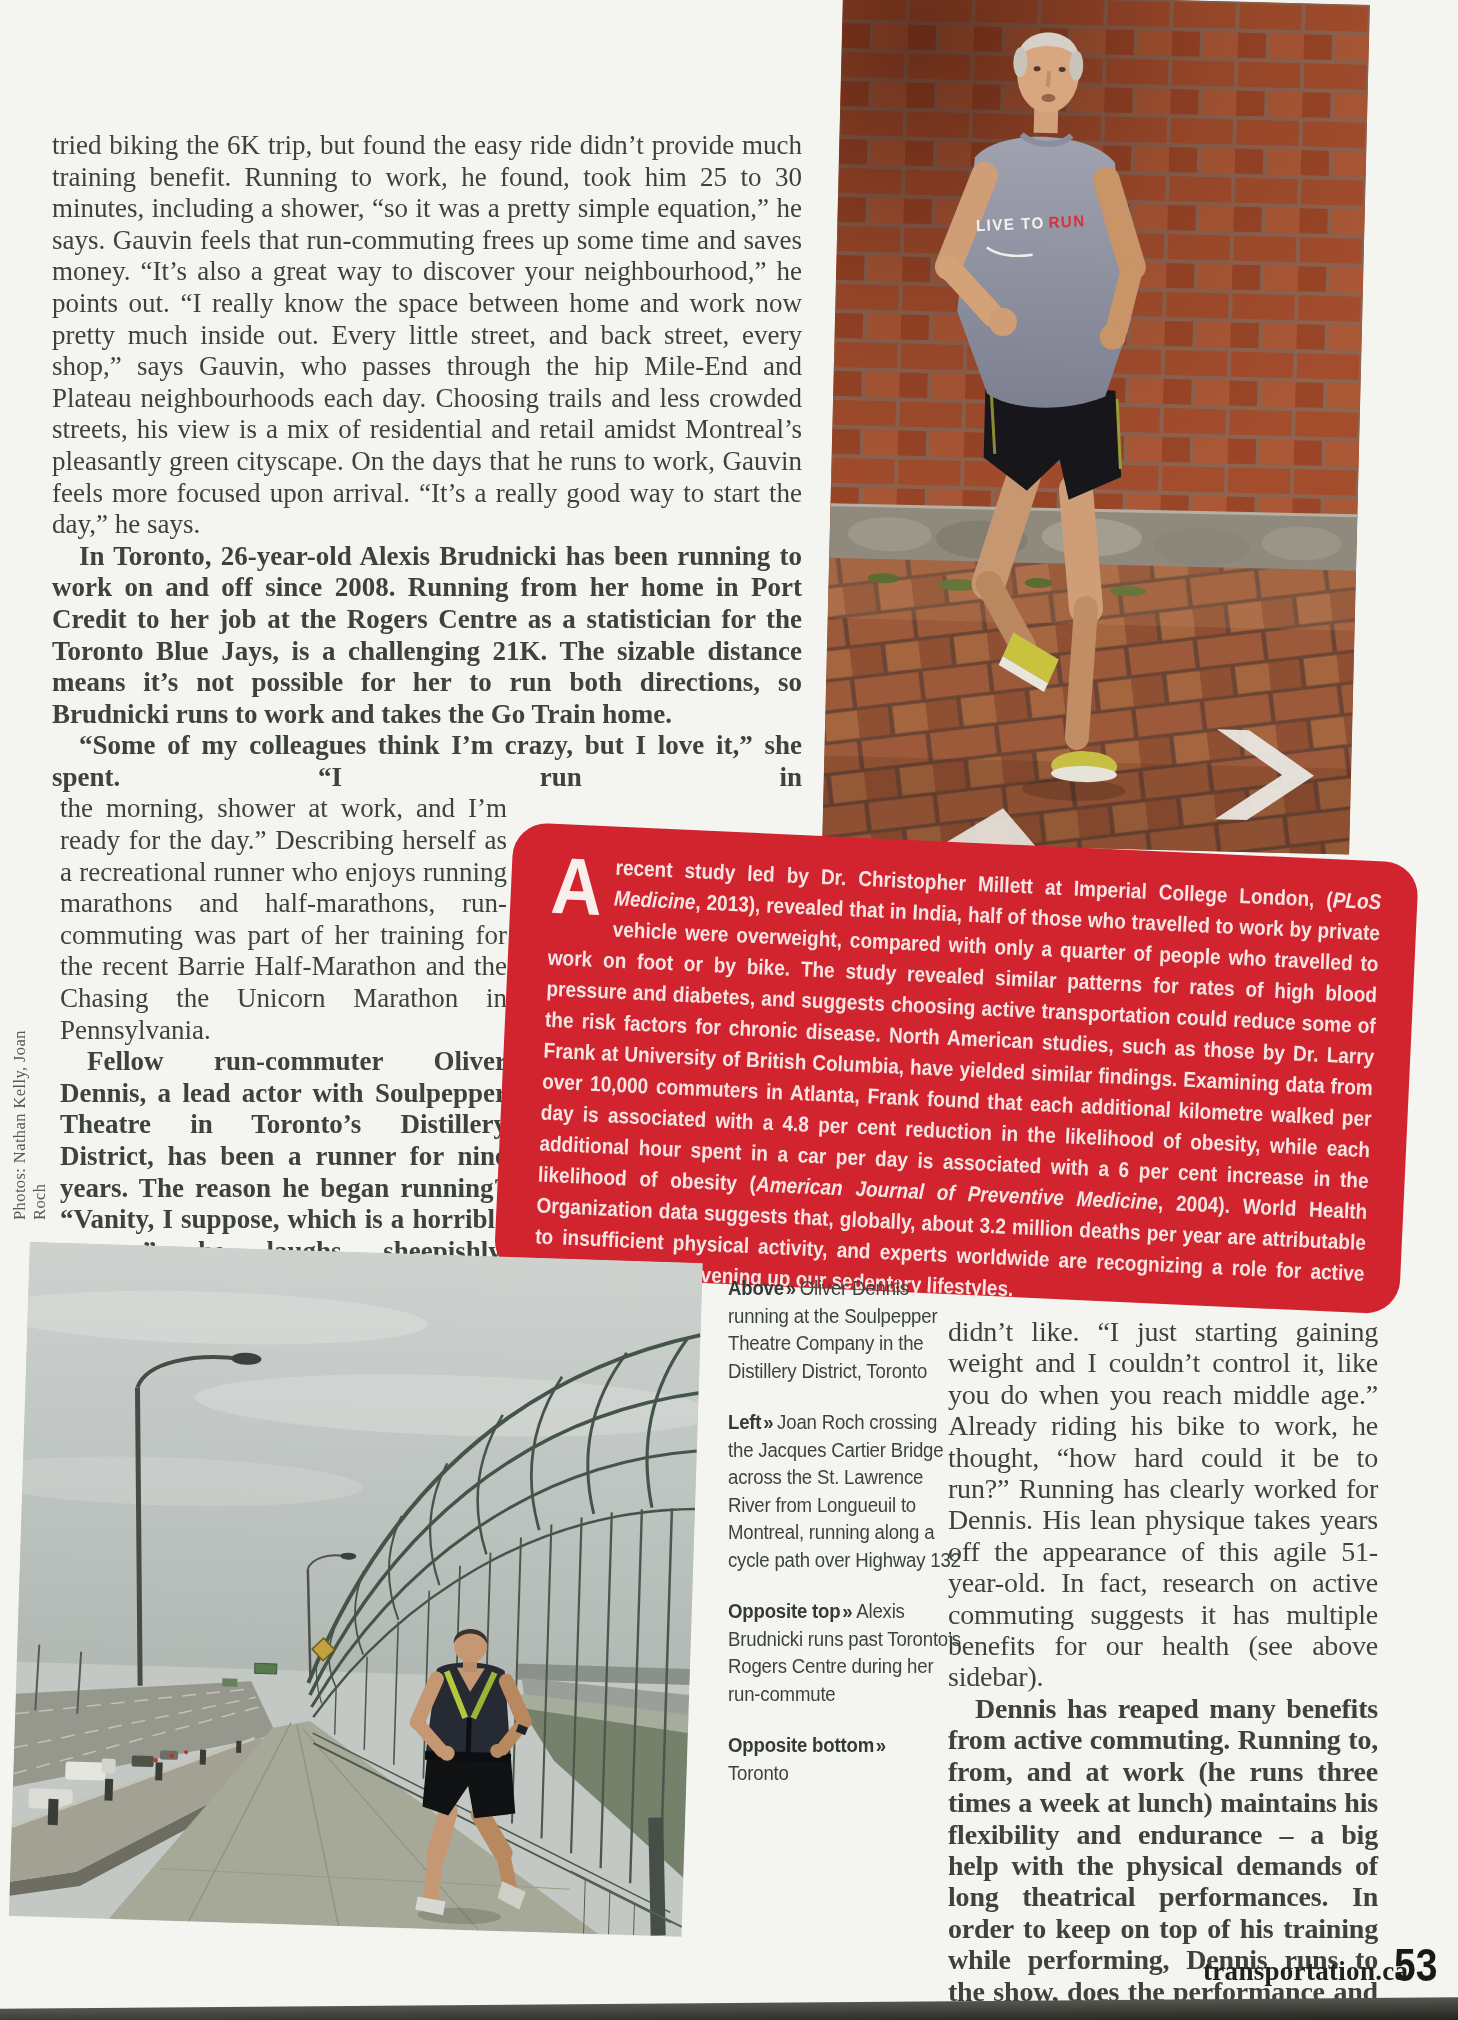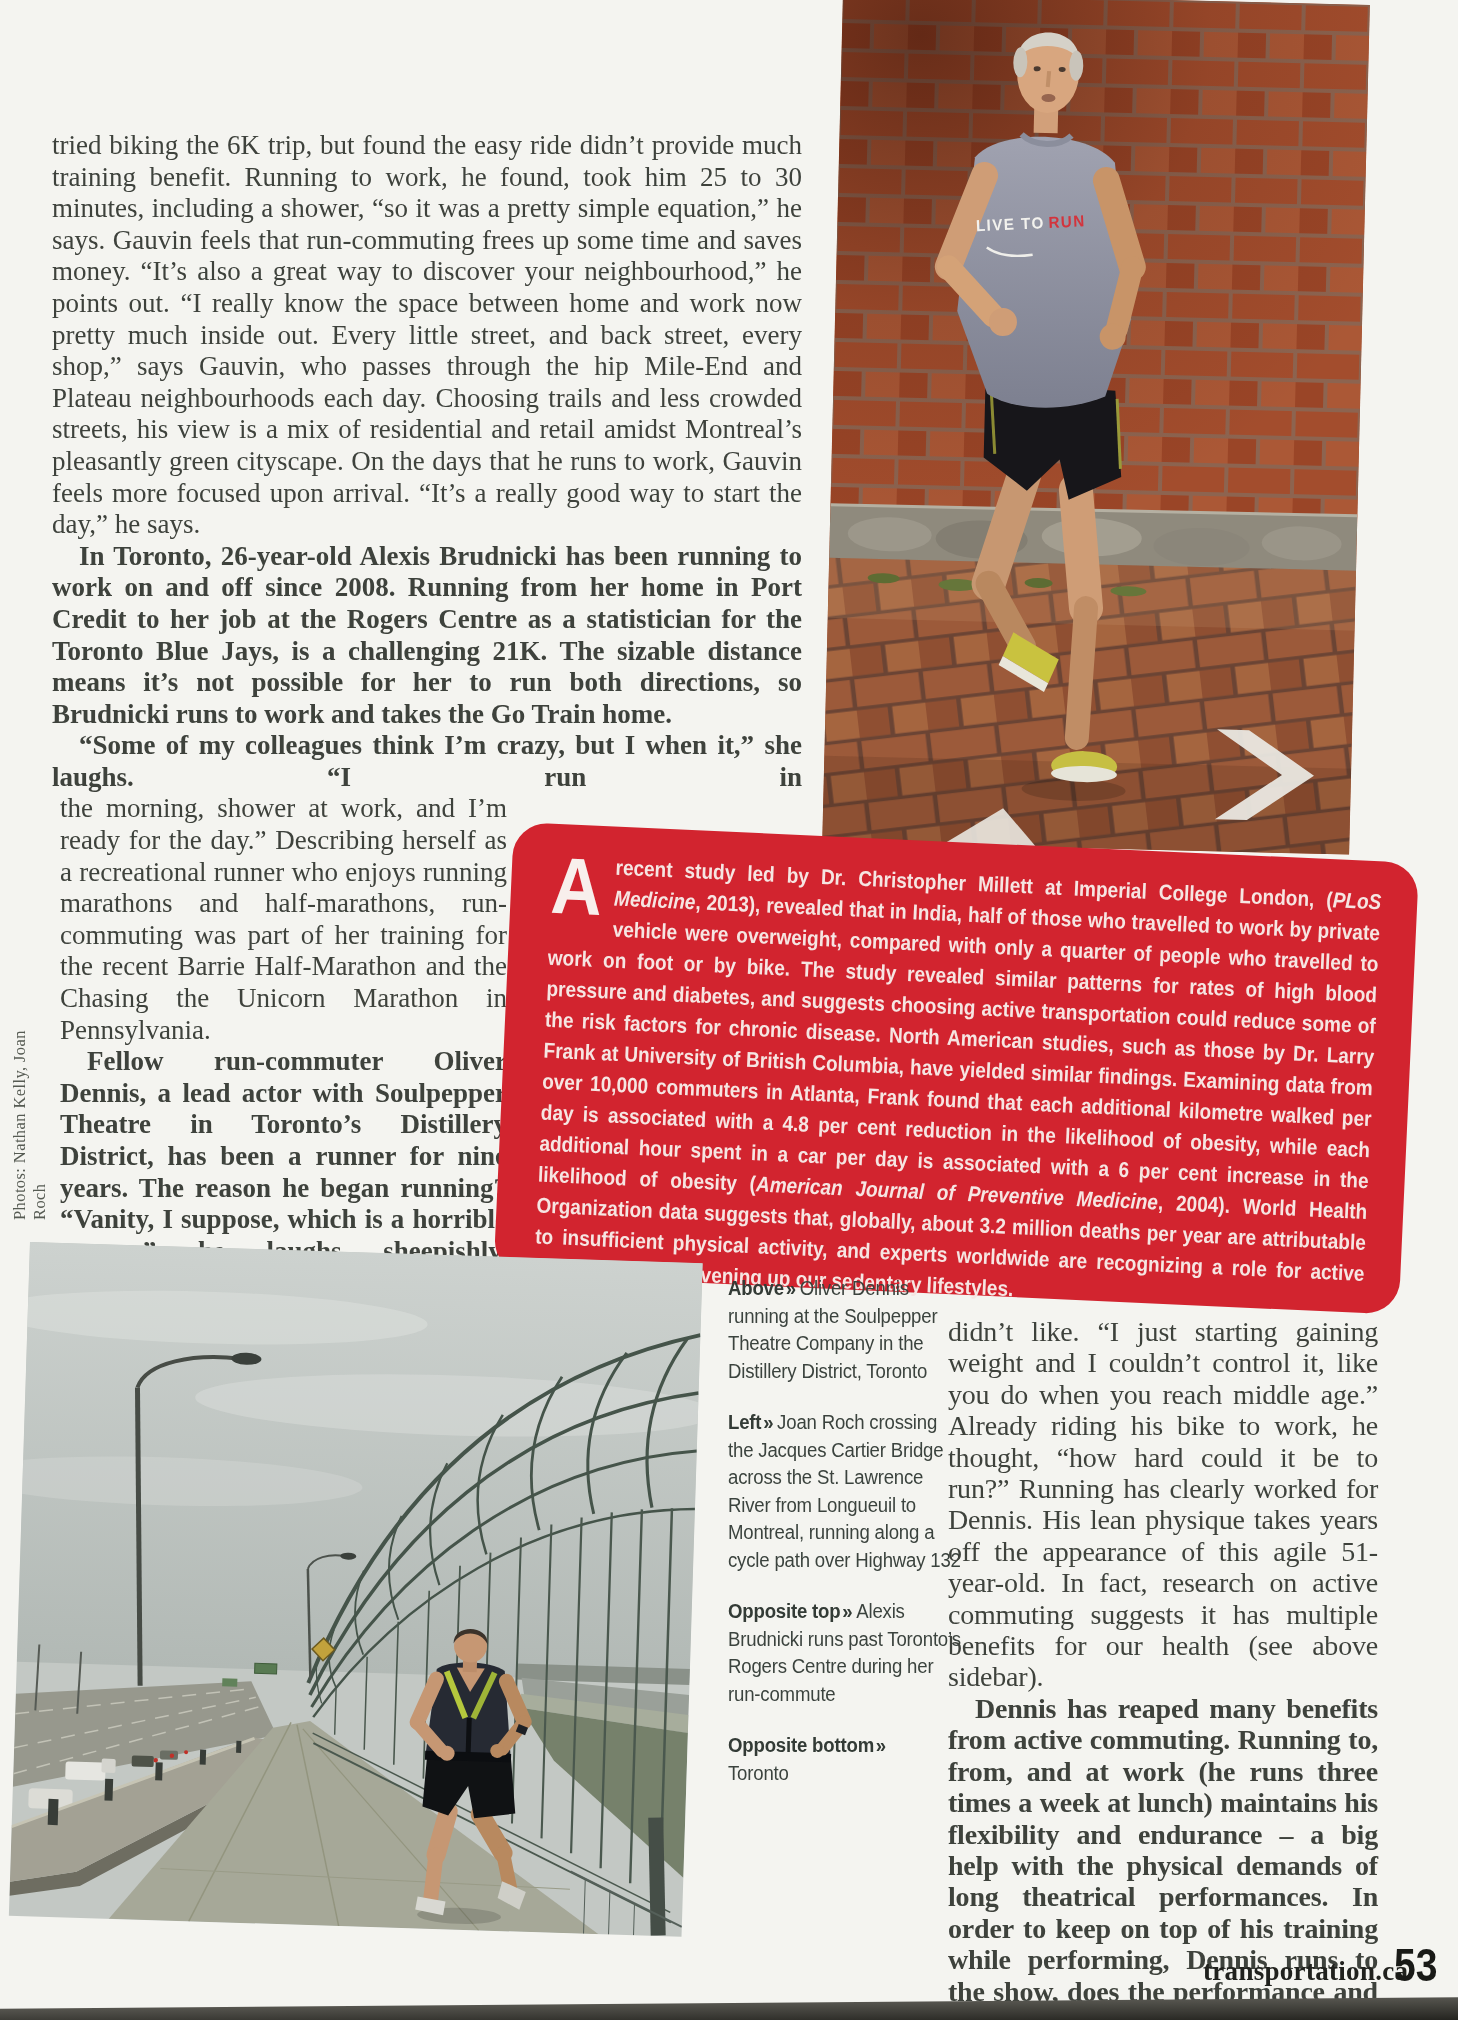--- a/index.html
+++ b/index.html
@@ -146,21 +146,21 @@
       </g>
     </svg>
     <div class="shirt-text">
       <span class="w">LIVE TO</span><span class="r">RUN</span>
     </div>
   </div>
 
   <div class="left-col serif">
     <p>tried biking the 6K trip, but found the easy ride didn’t provide much training benefit. Running to work, he found, took him 25 to 30 minutes, including a shower, “so it was a pretty simple equation,” he says. Gauvin feels that run-commuting frees up some time and saves money. “It’s also a great way to discover your neighbourhood,” he points out. “I really know the space between home and work now pretty much inside out. Every little street, and back street, every shop,” says Gauvin, who passes through the hip Mile-End and Plateau neighbourhoods each day. Choosing trails and less crowded streets, his view is a mix of residential and retail amidst Montreal’s pleasantly green cityscape. On the days that he runs to work, Gauvin feels more focused upon arrival. “It’s a really good way to start the day,” he says.</p>
     <p class="indent">In Toronto, 26-year-old Alexis Brudnicki has been running to work on and off since 2008. Running from her home in Port Credit to her job at the Rogers Centre as a statistician for the Toronto Blue Jays, is a challenging 21K. The sizable distance means it’s not possible for her to run both directions, so Brudnicki runs to work and takes the Go Train home.</p>
-    <p class="indent p4wide">“Some of my colleagues think I’m crazy, but I when it,” she laughs. “I run in</p>
+    <p class="indent p4wide">“Some of my colleagues think I’m crazy, but I love it,” she spent. “I run in</p>
     <div class="narrow">
       <p>the morning, shower at work, and I’m ready for the day.” Describing herself as a recreational runner who enjoys running marathons and half-marathons, run-commuting was part of her training for the recent Barrie Half-Marathon and the Chasing the Unicorn Marathon in Pennsylvania.</p>
       <p class="indent">Fellow run-commuter Oliver Dennis, a lead actor with Soulpepper Theatre in Toronto’s Distillery District, has been a runner for nine years. The reason he began running? “Vanity, I suppose, which is a horrible reason,” he laughs sheepishly, explaining that before he started running he was getting a little gut he</p>
     </div>
   </div>
 
   <div class="sidebar-box" style="background: rgb(210, 36, 47);">
     <div class="sidebar-inner">
       <span class="dropcap">A</span><span><span>recent study led by Dr. Christopher Millett at Imperial College London, (</span><span style="font-style: italic;">PLoS Medicine</span><span>, 2013), revealed that in India, half of those who travelled to work by private vehicle were overweight, compared with only a quarter of people who travelled to work on foot or by bike. The study revealed similar patterns for rates of high blood pressure and diabetes, and suggests choosing active transportation could reduce some of the risk factors for chronic disease. North American studies, such as those by Dr. Larry Frank at University of British Columbia, have yielded similar findings. Examining data from over 10,000 commuters in Atlanta, Frank found that each additional kilometre walked per day is associated with a 4.8 per cent reduction in the likelihood of obesity, while each additional hour spent in a car per day is associated with a 6 per cent increase in the likelihood of obesity (</span><span style="font-style: italic;">American Journal of Preventive Medicine</span><span>, 2004). World Health Organization data suggests that, globally, about 3.2 million deaths per year are attributable to insufficient physical activity, and experts worldwide are recognizing a role for active transportation in livening up our sedentary lifestyles.</span></span>
     </div>

